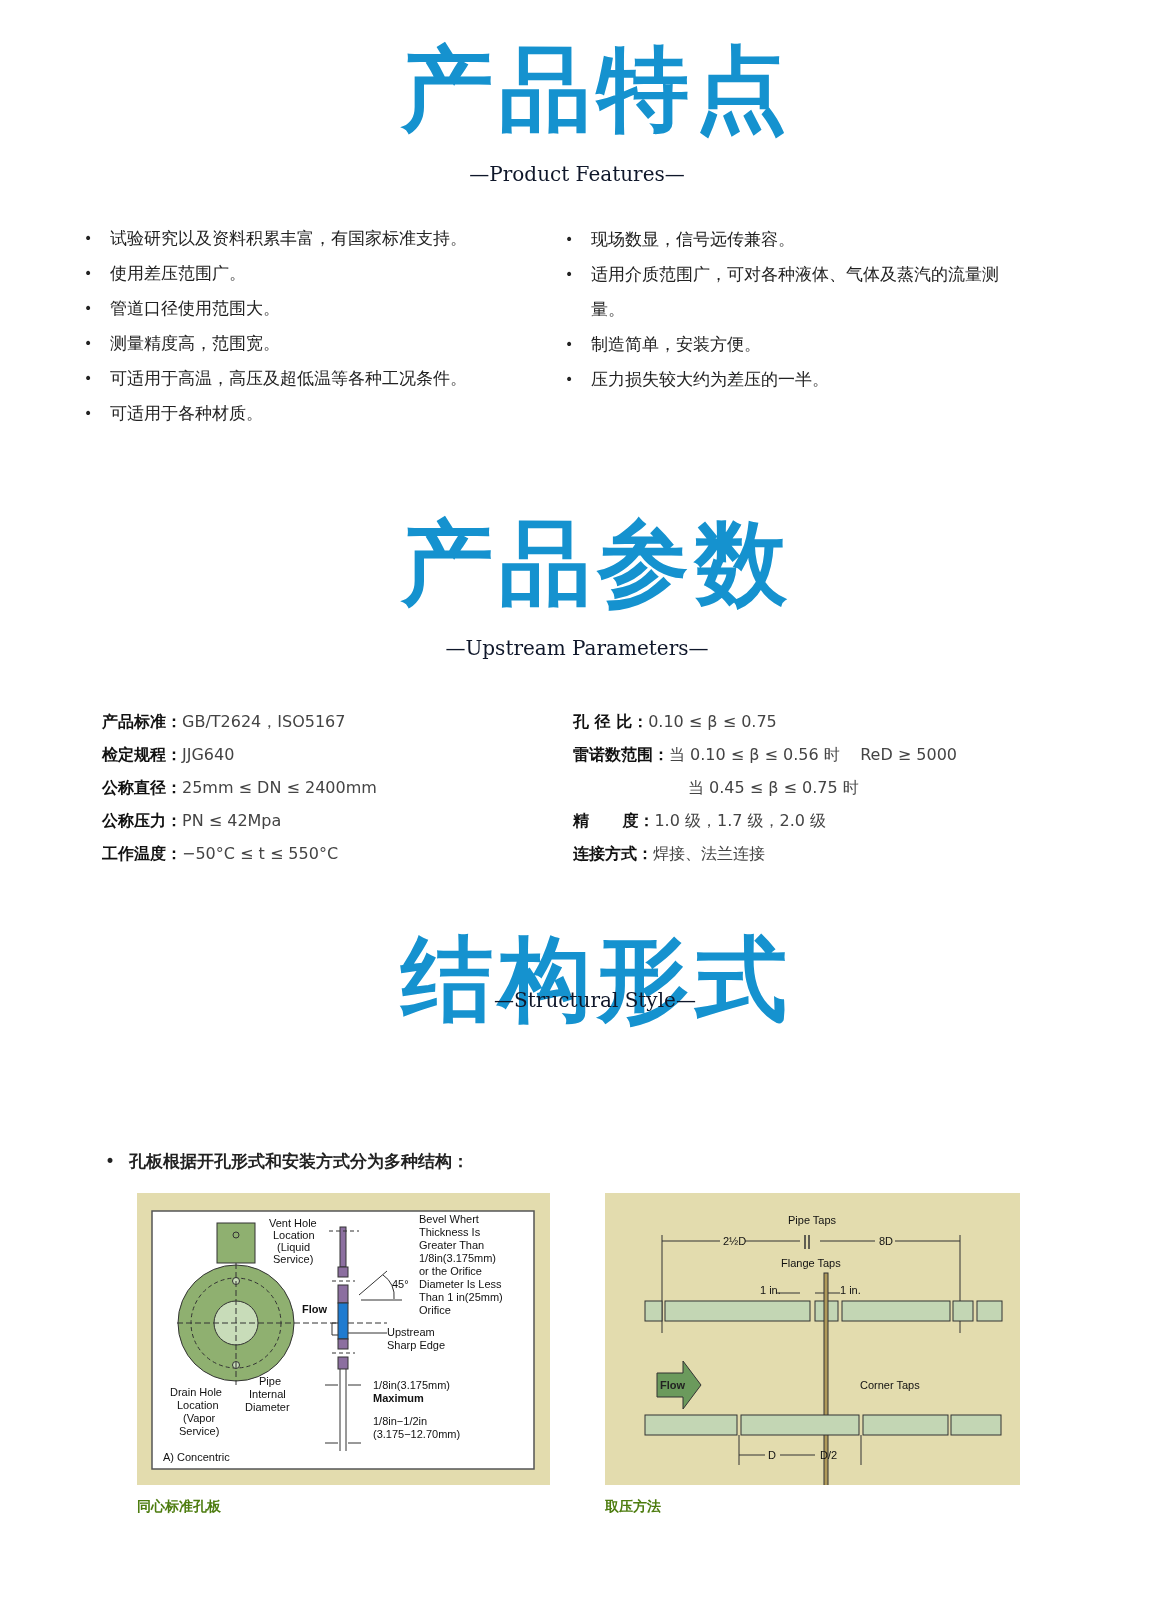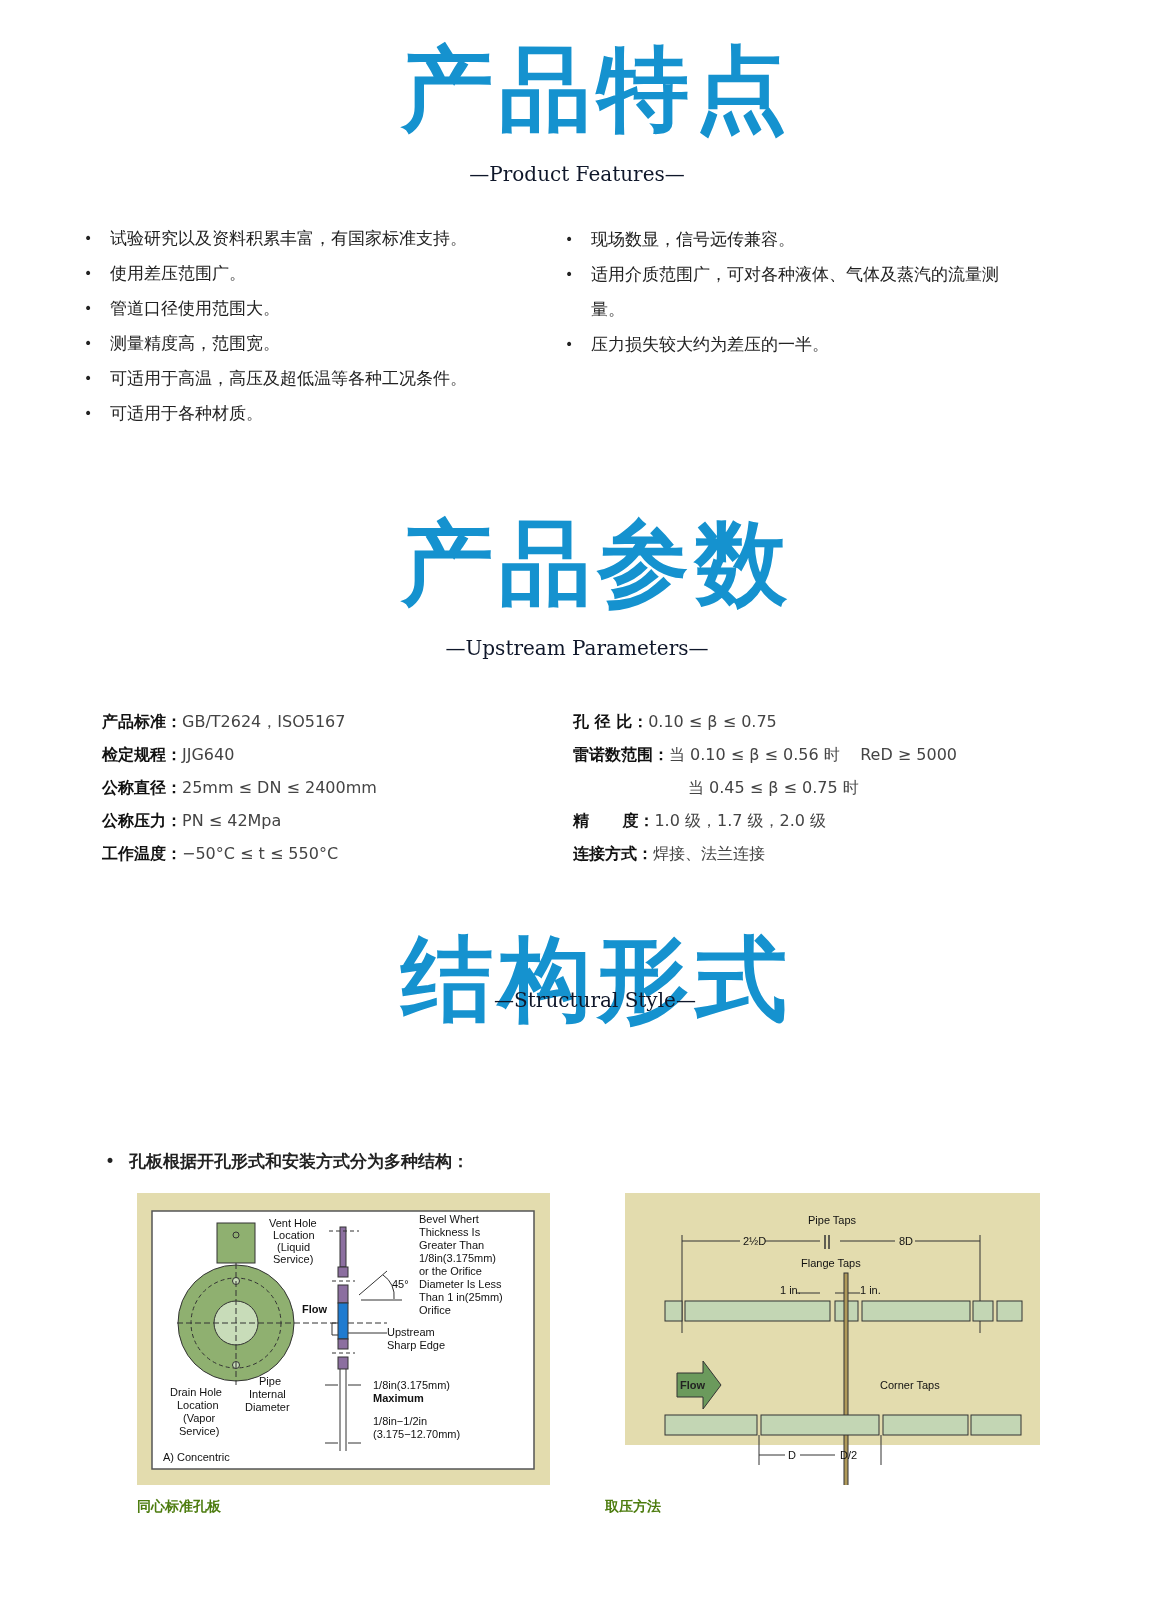--- a/index.html
+++ b/index.html
@@ -32,20 +32,21 @@
   <li>使用差压范围广。</li>
   <li>管道口径使用范围大。</li>
   <li>测量精度高，范围宽。</li>
   <li>可适用于高温，高压及超低温等各种工况条件。</li>
   <li>可适用于各种材质。</li>
 </ul>
 
 <ul class="bullet-list" style="left:563px; top:222px;">
   <li>现场数显，信号远传兼容。</li>
   <li class="wrap">适用介质范围广，可对各种液体、气体及蒸汽的流量测量。</li>
+  <li>制造简单，安装方便。</li>
   <li>压力损失较大约为差压的一半。</li>
 </ul>
 
 <div class="big-title" style="top:518px;">产品参数</div>
 <div class="subtitle" style="top:636px;">—Upstream  Parameters—</div>
 
 <div class="param-list" style="left:102px; top:705px;">
   <div class="param-row"><span class="param-label">产品标准：</span><span class="param-value">GB/T2624，ISO5167</span></div>
   <div class="param-row"><span class="param-label">检定规程：</span><span class="param-value">JJG640</span></div>
   <div class="param-row"><span class="param-label">公称直径：</span><span class="param-value">25mm ≤ DN ≤ 2400mm</span></div>
@@ -144,21 +145,21 @@
     </g>
     <g>
       <text x="236" y="232">1/8in−1/2in</text>
       <text x="236" y="245">(3.175−12.70mm)</text>
     </g>
     <text x="26" y="268">A) Concentric</text>
   </svg>
 </div>
 <div class="caption" style="left:137px; top:1498px; width:400px;">同心标准孔板</div>
 
-<div class="figure" style="left:625px; top:1193px; width:415px; height:252px;">
+<div class="figure" style="left:605px; top:1193px; width:415px; height:292px;">
   <svg width="415" height="292" viewBox="0 0 415 292" font-family="Liberation Sans, sans-serif" font-size="11" fill="#111">
     <text x="183" y="31">Pipe Taps</text>
     <line x1="57" y1="42" x2="57" y2="140" stroke="#333"></line>
     <line x1="355" y1="42" x2="355" y2="140" stroke="#333"></line>
     <line x1="57" y1="48" x2="115" y2="48" stroke="#333"></line>
     <line x1="140" y1="48" x2="195" y2="48" stroke="#333"></line>
     <line x1="215" y1="48" x2="270" y2="48" stroke="#333"></line>
     <line x1="290" y1="48" x2="355" y2="48" stroke="#333"></line>
     <line x1="200" y1="42" x2="200" y2="56" stroke="#333" stroke-width="1.5"></line>
     <line x1="204" y1="42" x2="204" y2="56" stroke="#333" stroke-width="1.5"></line>

